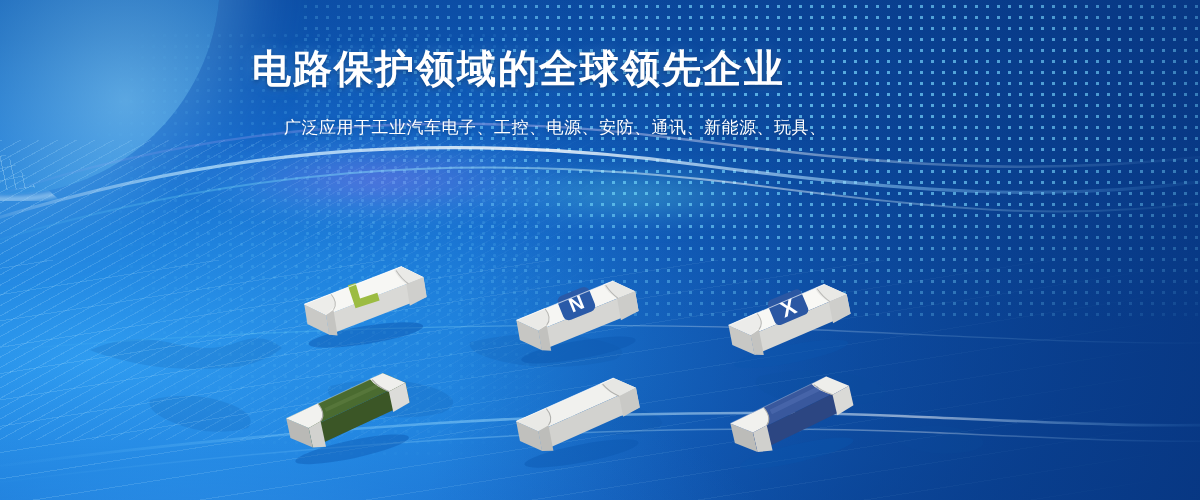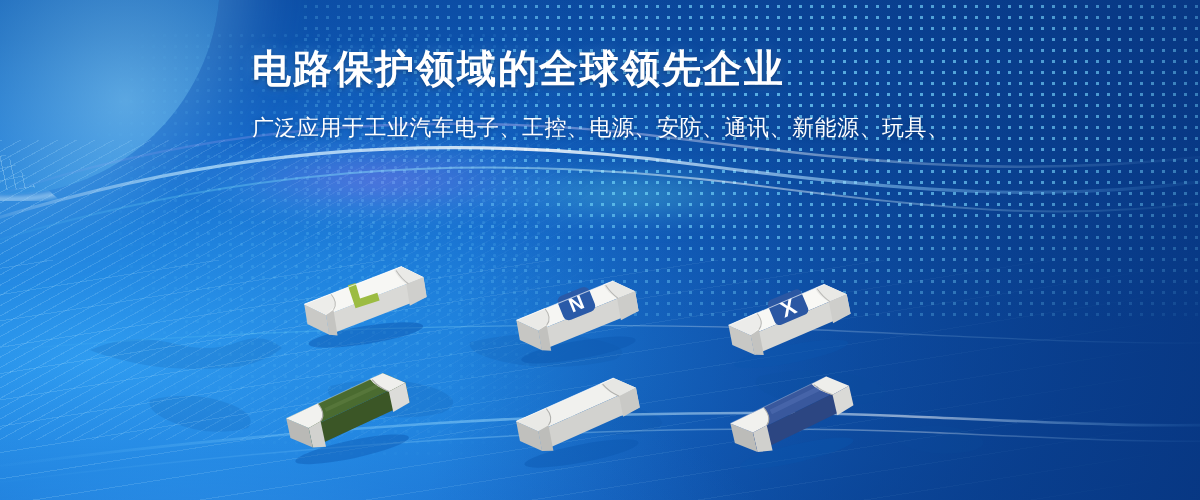--- a/index.html
+++ b/index.html
@@ -107,23 +107,24 @@
   
   .copy{position:absolute;left:252px;top:48px;width:840px;}
   .headline{
     margin:0;
     font-size:39px;line-height:1.08;font-weight:bold;
     letter-spacing:2px;color:#ffffff;
     text-shadow:0 2px 5px rgba(4,38,86,.55), 0 0 14px rgba(120,200,255,.35);
   }
   .sub{margin:0;padding-top:14px;}
   .subline{
-    font-size:22px;line-height:48px;color:#ffffff;letter-spacing:.5px;
+    font-size:17px;line-height:48px;color:#ffffff;letter-spacing:.5px;
     text-shadow:0 1px 4px rgba(5,40,90,.55);
     white-space:nowrap;
+    margin-left:32px;
   }
 
   
   .stage{position:absolute;inset:0;}
   .chip{position:absolute;width:150px;height:110px;}
   .chip svg{display:block;width:100%;height:100%;overflow:visible;}
 </style>
 </head>
 <body>
 

